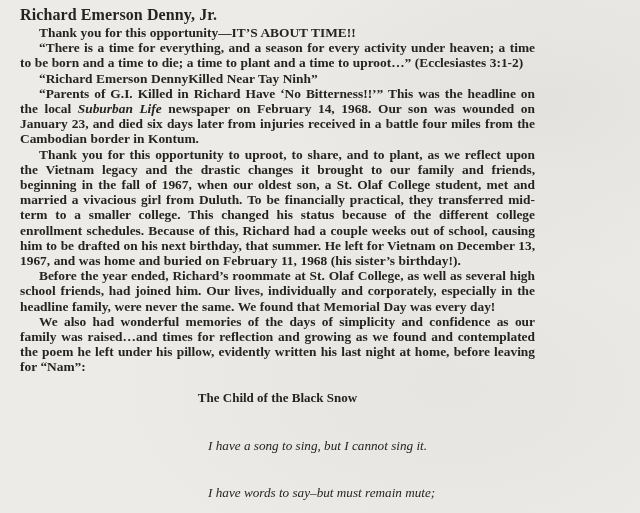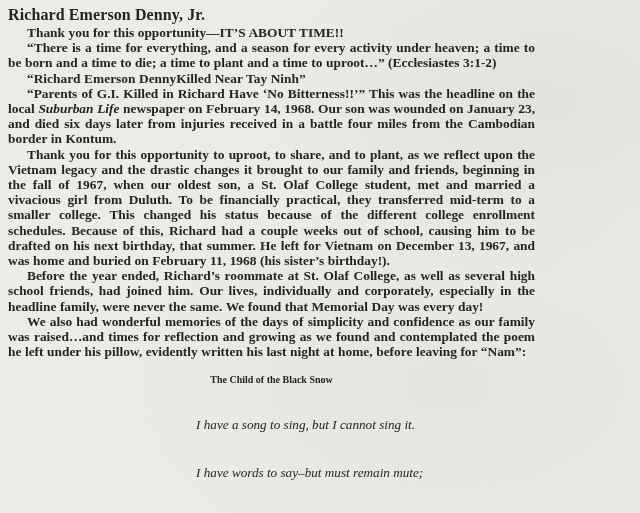--- a/index.html
+++ b/index.html
@@ -15,21 +15,21 @@
       radial-gradient(ellipse 500px 300px at 70% 75%, rgba(215,213,209,0.30), rgba(0,0,0,0) 70%),
       #ecebe8;
     font-family: "Liberation Serif", serif;
     color: #262422;
     -webkit-font-smoothing: antialiased;
   }
   .page {
     box-sizing: border-box;
     width: 544px;
     height: 513px;
-    padding: 5px 9px 0 8px;
+    padding: 5px 9px 0 20px;
   }
   .doc-title {
     margin: 0 0 1px 0;
     font-size: 16px;
     line-height: 19px;
     font-weight: 700;
     letter-spacing: 0.1px;
   }
   .para {
     margin: 0;
@@ -39,21 +39,21 @@
     text-indent: 19px;
     word-spacing: 0.2px;
     font-weight: bold;
   }
   .italic {
     font-style: italic;
   }
   .poem-title {
     margin: 15px 0 13px 0;
     text-align: center;
-    font-size: 10px;
+    font-size: 13px;
     font-weight: 700;
   }
   .poem {
     margin-left: 188px;
     font-style: italic;
     font-size: 13.2px;
     line-height: 15.3px;
   }
   .poem-line {
     white-space: nowrap;

